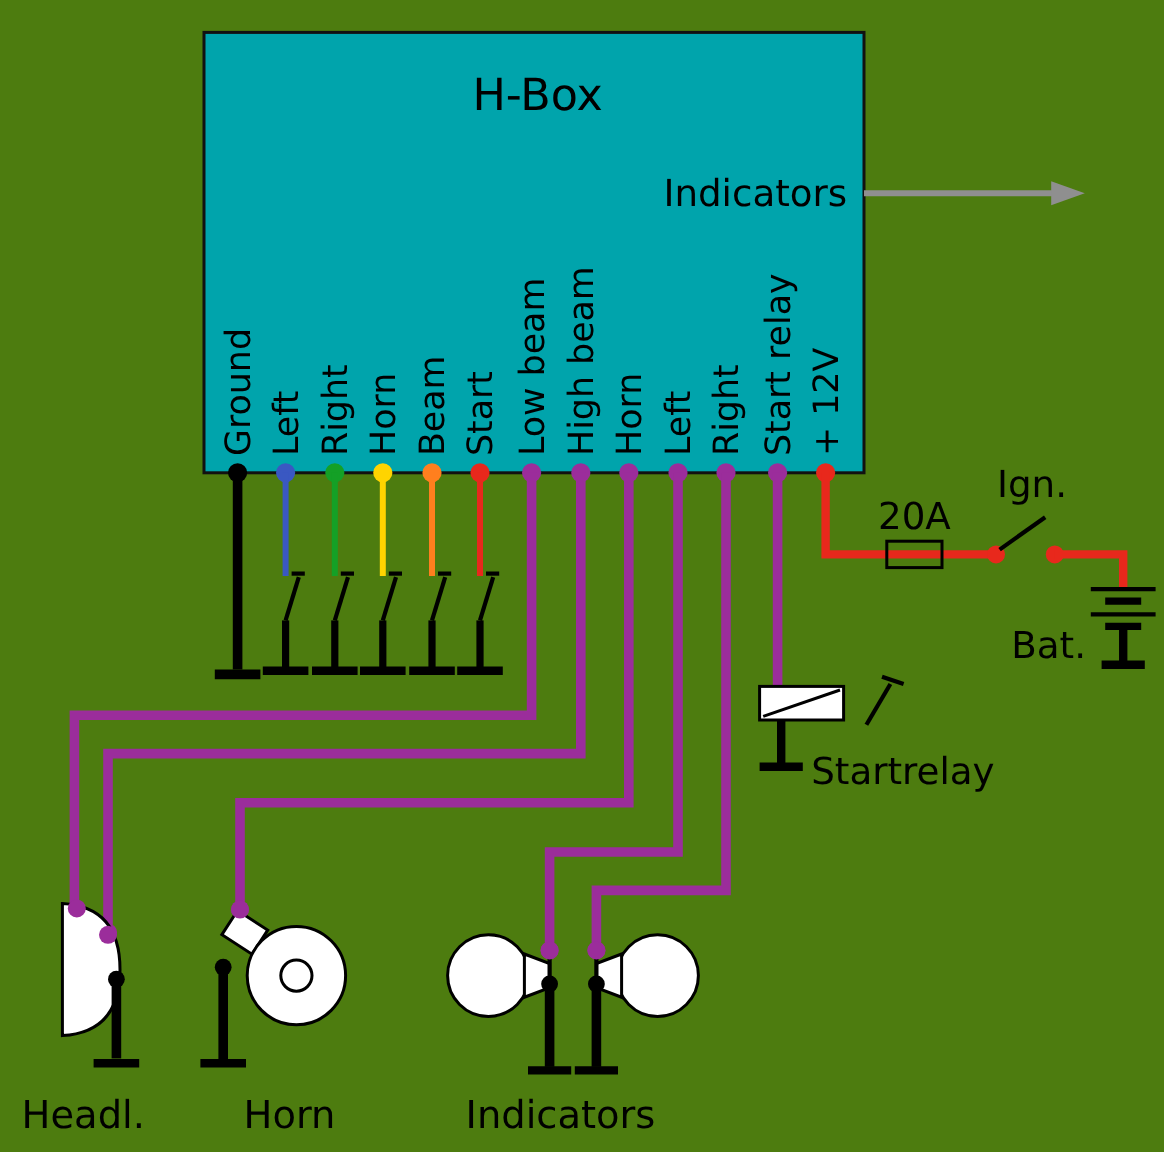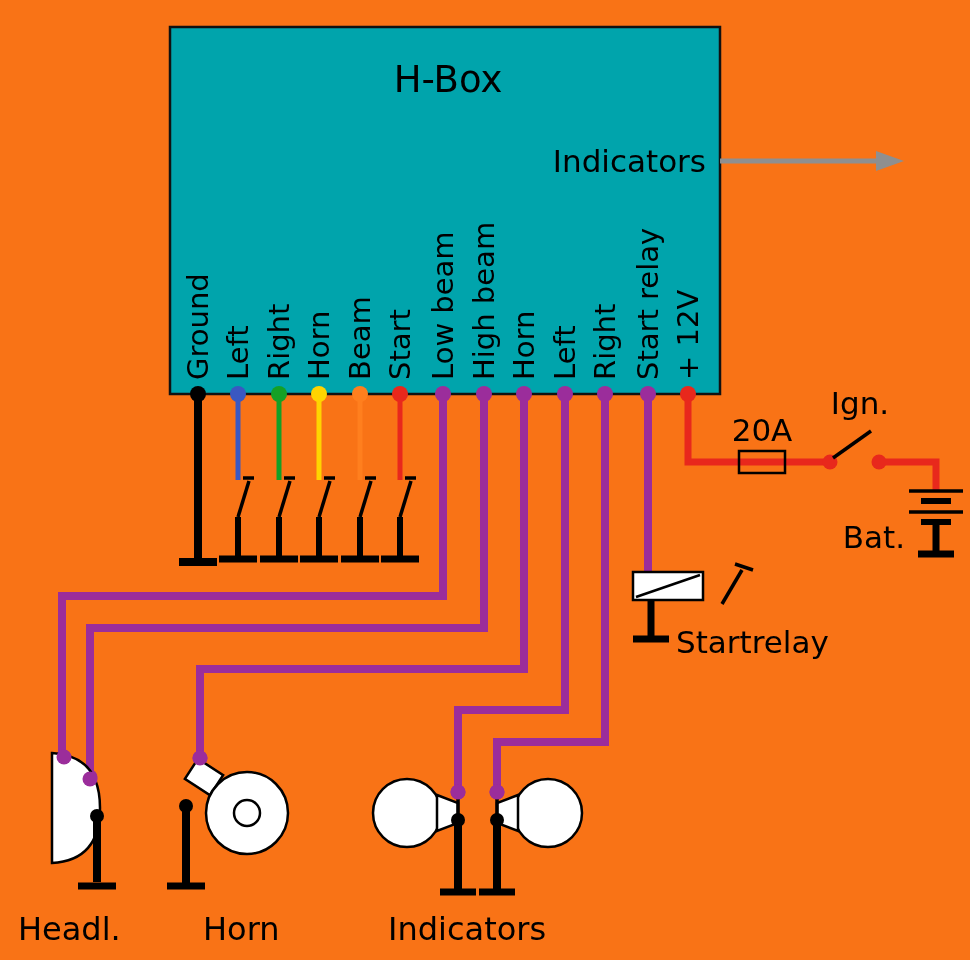--- a/index.html
+++ b/index.html
@@ -1,16 +1,16 @@
 <!DOCTYPE html>
 <html style="--box: #00a4ac; --blue: #3a58c2; --green: #14a026; --yellow: #ffd400; --orange: #ff7f1e; --red: #e8281c; --purple: #9b2d9b; --gray: #8f8f8f;"><head>
 <meta charset="utf-8">
 <style>
   html,body{margin:0;padding:0;background:#fff;}
-  .stage{width:970px;height:960px;position:relative;background:#f97316;overflow:hidden;}
+  .stage{width:970px;height:960px;position:relative;background:#4d7c0f;overflow:hidden;}
   svg{display:block;}
   svg text{font-family:"DejaVu Sans","Liberation Sans",sans-serif;fill:#000;}
   .pin-label{font-size:29px;}
   .title-label{font-size:37px;}
   .big-label{font-size:32px;}
   .mid-label{font-size:31px;}
   path{fill:none;}
   .f-black{fill:#000}.f-blue{fill:var(--blue)}.f-green{fill:var(--green)}
   .f-yellow{fill:var(--yellow)}.f-orange{fill:var(--orange)}.f-red{fill:var(--red)}
   .f-purple{fill:var(--purple)}

